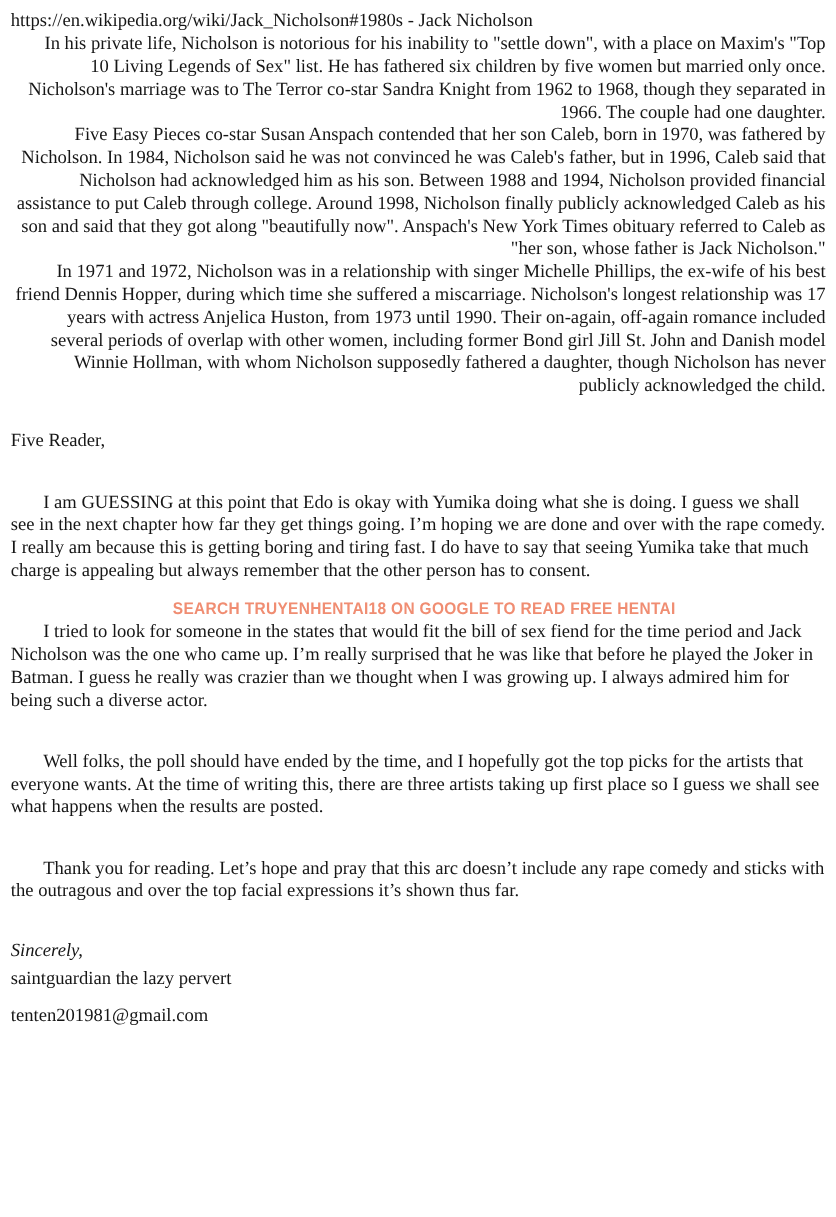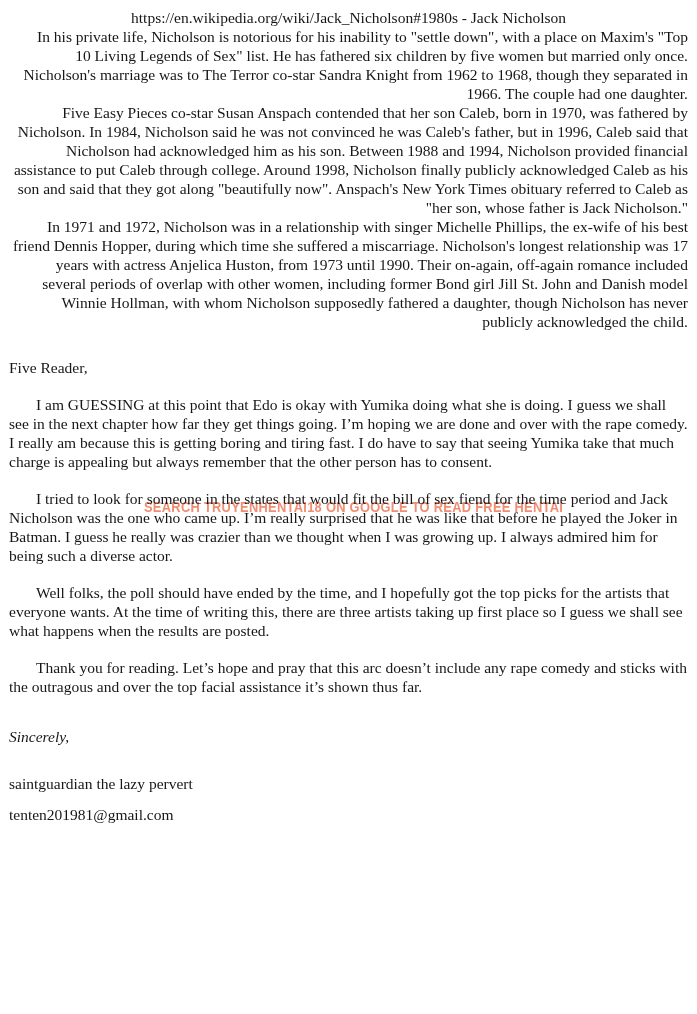--- a/index.html
+++ b/index.html
@@ -38,44 +38,43 @@
     position: relative;
     z-index: 1;
     padding: 8px 9px 0 9px;
     font-size: 15.5px;
     line-height: 19px;
   }
   .content p {
     margin: 0;
   }
   .center {
-    text-align: center;
   }
   .excerpt p {
     text-align: right;
     text-indent: 12px;
     font-family: Liberation Serif, serif;
   }
   .header-line {
     text-indent: 0;
   }
   .letter .salutation {
     margin-top: 27px;
   }
   .letter .body-para {
-    margin-top: 18px;
+    margin-top: 32px;
     text-indent: 27px;
     text-align: left;
   }
   .letter .closing {
     margin-top: 31px;
     font-style: italic;
   }
   .letter .sig-name {
-    margin-top: 28px;
+    margin-top: 4px;
   }
   .letter .sig-email {
     margin-top: 12px;
   }
 </style>
 </head>
 <body>
 
 <div class="page">
 
@@ -89,20 +88,20 @@
       <p>In his private life, Nicholson is notorious for his inability to "settle down", with a place on Maxim's "Top 10 Living Legends of Sex" list. He has fathered six children by five women but married only once. Nicholson's marriage was to The Terror co-star Sandra Knight from 1962 to 1968, though they separated in 1966. The couple had one daughter.</p>
       <p>Five Easy Pieces co-star Susan Anspach contended that her son Caleb, born in 1970, was fathered by Nicholson. In 1984, Nicholson said he was not convinced he was Caleb's father, but in 1996, Caleb said that Nicholson had acknowledged him as his son. Between 1988 and 1994, Nicholson provided financial assistance to put Caleb through college. Around 1998, Nicholson finally publicly acknowledged Caleb as his son and said that they got along "beautifully now". Anspach's New York Times obituary referred to Caleb as "her son, whose father is Jack Nicholson."</p>
       <p>In 1971 and 1972, Nicholson was in a relationship with singer Michelle Phillips, the ex-wife of his best friend Dennis Hopper, during which time she suffered a miscarriage. Nicholson's longest relationship was 17 years with actress Anjelica Huston, from 1973 until 1990. Their on-again, off-again romance included several periods of overlap with other women, including former Bond girl Jill St. John and Danish model Winnie Hollman, with whom Nicholson supposedly fathered a daughter, though Nicholson has never publicly acknowledged the child.</p>
     </section>
 
     <section class="letter">
       <p class="salutation">Five Reader,</p>
       <p class="body-para">I am GUESSING at this point that Edo is okay with Yumika doing what she is doing.  I guess we shall see in the next chapter how far they get things going.  I’m hoping we are done and over with the rape comedy.  I really am because this is getting boring and tiring fast.  I do have to say that seeing Yumika take that much charge is appealing but always remember that the other person has to consent.</p>
       <p class="body-para">I tried to look for someone in the states that would fit the bill of sex fiend for the time period and Jack Nicholson was the one who came up.  I’m really surprised that he was like that before he played the Joker in Batman.  I guess he really was crazier than we thought when I was growing up.  I always admired him for being such a diverse actor.</p>
       <p class="body-para">Well folks, the poll should have ended by the time, and I hopefully got the top picks for the artists that everyone wants.  At the time of writing this, there are three artists taking up first place so I guess we shall see what happens when the results are posted.</p>
-      <p class="body-para">Thank you for reading.  Let’s hope and pray that this arc doesn’t include any rape comedy and sticks with the outragous and over the top facial assistance it’s shown thus far.</p>
+      <p class="body-para">Thank you for reading.  Let’s hope and pray that this arc doesn’t include any rape comedy and sticks with the outragous and over the top facial expressions it’s shown thus far.</p>
       <p class="closing">Sincerely,</p>
       <p class="sig-name">saintguardian the lazy pervert</p>
       <p class="sig-email">tenten201981@gmail.com</p>
     </section>
 
   </div>
 </div>
 
 </body></html>

